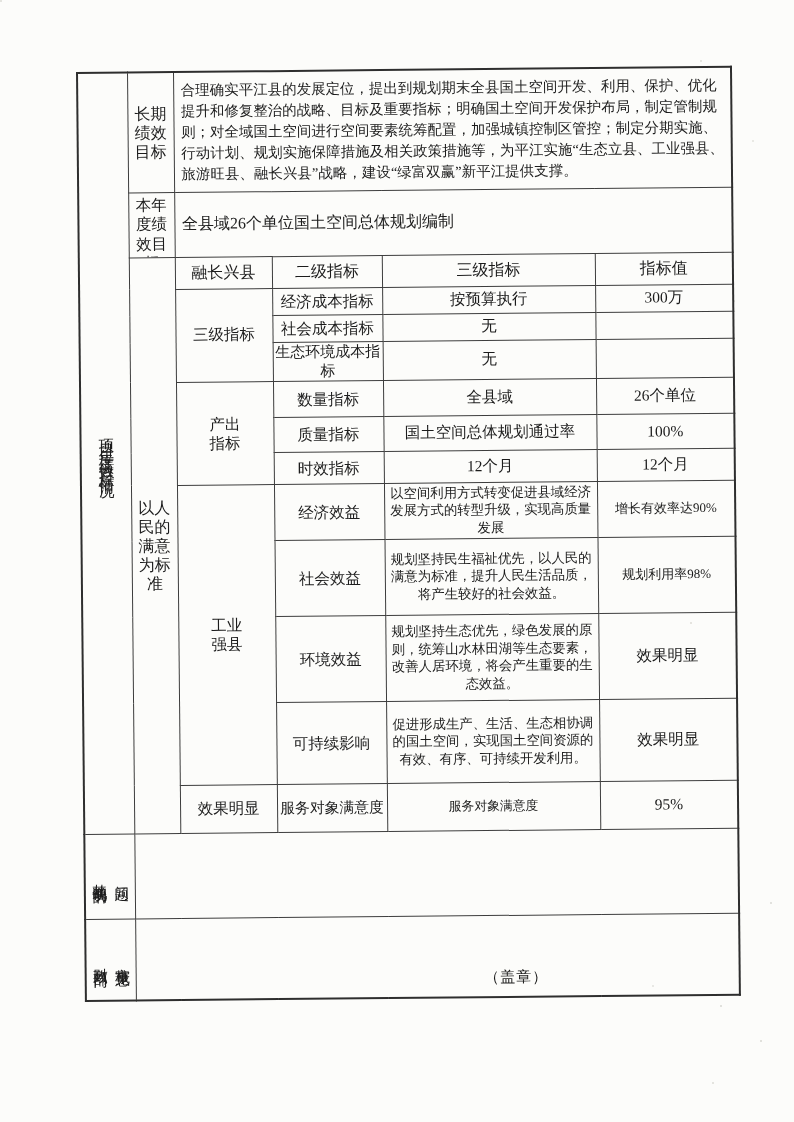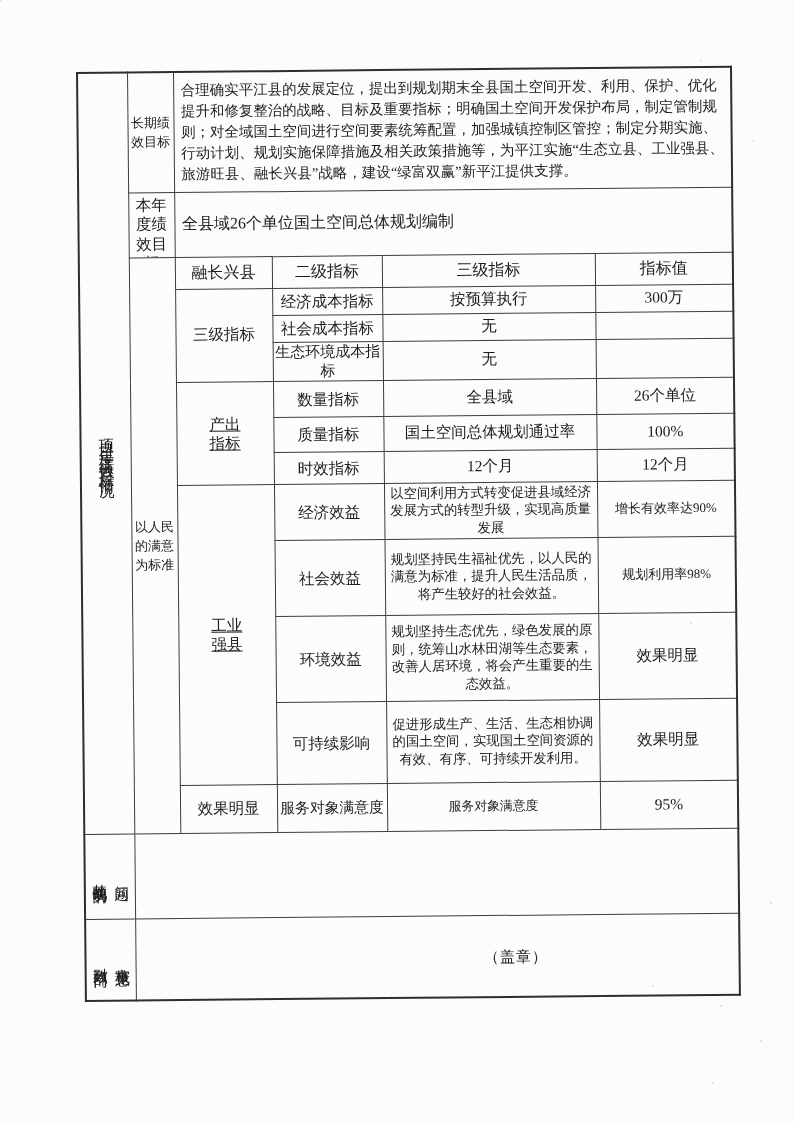--- a/index.html
+++ b/index.html
@@ -27,44 +27,44 @@
   tr.rh-c1{height:27px;}     tr.rh-c2{height:27px;}    tr.rh-c3{height:34px;}
   tr.rh-o1{height:36px;}     tr.rh-o2{height:35px;}    tr.rh-o3{height:32px;}
   tr.rh-b1{height:56px;}     tr.rh-b2{height:76px;}    tr.rh-b3{height:86px;}
   tr.rh-b4{height:82px;}     tr.rh-sat{height:48px;}
   tr.rh-other{height:85px;}  tr.rh-fin{height:82px;}
 
   .vmain{
     writing-mode:vertical-rl;text-orientation:upright;
     font-size:15.5px;letter-spacing:0.32em;display:inline-block;
   }
-  .sub{font-size:13px;line-height:19px;}
+  .sub{font-size:16px;line-height:19px;}
   .vtop{vertical-align:top;}
   .clipinner{height:62px;overflow:hidden;padding-top:2px;font-size:15.5px;line-height:19.5px;}
   .para{
     font-size:14.4px;line-height:21px;text-align:left;
     padding:4px 6px 4px 7px;letter-spacing:0.1px;
   }
   .annual{font-size:16px;text-align:left;padding-left:7px;}
   .hdr{font-size:16px;}
   .lv1{font-size:15.5px;}
-  .wrap2{display:inline-block;width:2.15em;line-height:19px;text-align:center;text-decoration:underline;}
+  .wrap2{display:inline-block;width:2.15em;line-height:19px;text-align:center;}
   .lv2{font-size:15.5px;line-height:19px;padding:1px 0;}
   .lv2t{font-size:14.8px;line-height:18px;padding:0;}
   .lv2w{font-size:15px;line-height:19px;padding:0;}
   .lv3l{font-size:15.5px;text-align:left;padding-left:7px;}
   .lv3c{font-size:15.5px;}
   .sm3{font-size:12.8px;text-align:left;padding-left:5px;}
   .desc{font-size:13.4px;line-height:17.5px;text-align:left;padding:5px 6px 5px 9px;}
   .val{font-size:15.5px;}
   .valsm{font-size:13px;}
   .blabel{display:flex;flex-direction:row;justify-content:center;align-items:center;gap:3px;}
   .vcol{writing-mode:vertical-rl;text-orientation:upright;font-size:14.6px;letter-spacing:0.09em;}
   td.fin{position:relative;}
-  .stamp{position:absolute;left:348px;top:32px;font-size:15px;letter-spacing:1px;}
+  .stamp{position:absolute;left:348px;top:52px;font-size:15px;letter-spacing:1px;}
   .speckles{
     position:absolute;left:0;top:0;width:2px;height:2px;border-radius:50%;background:#dddcd6;
     box-shadow:700px 60px 0 #dfdfd9, 760px 1040px 0 #d8d8d2, 712px 1082px 0 #dcdcd6,
       652px 985px 0 #e2e2dc, 770px 902px 0 #dadad4, 733px 300px 0 #e0e0da,
       690px 622px 0 #dedcd6, 752px 140px 0 #e3e3dd, 720px 1005px 0 #d9d9d3;
   }
 </style>
 </head>
 <body>
 

